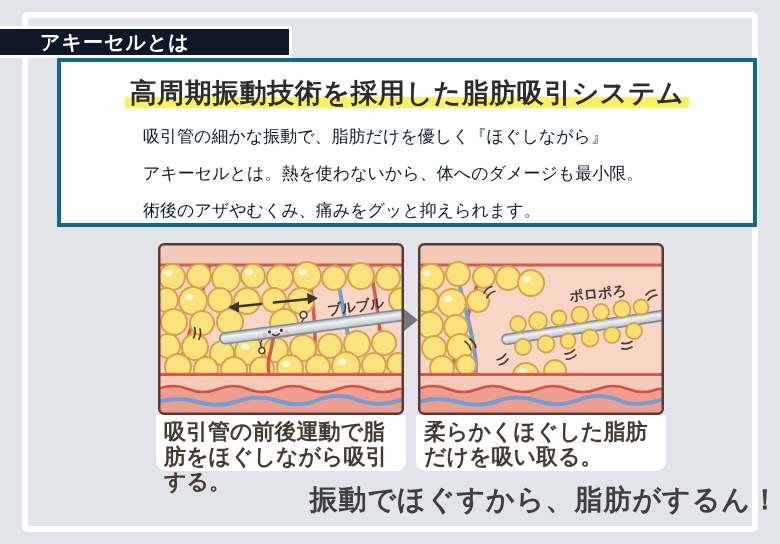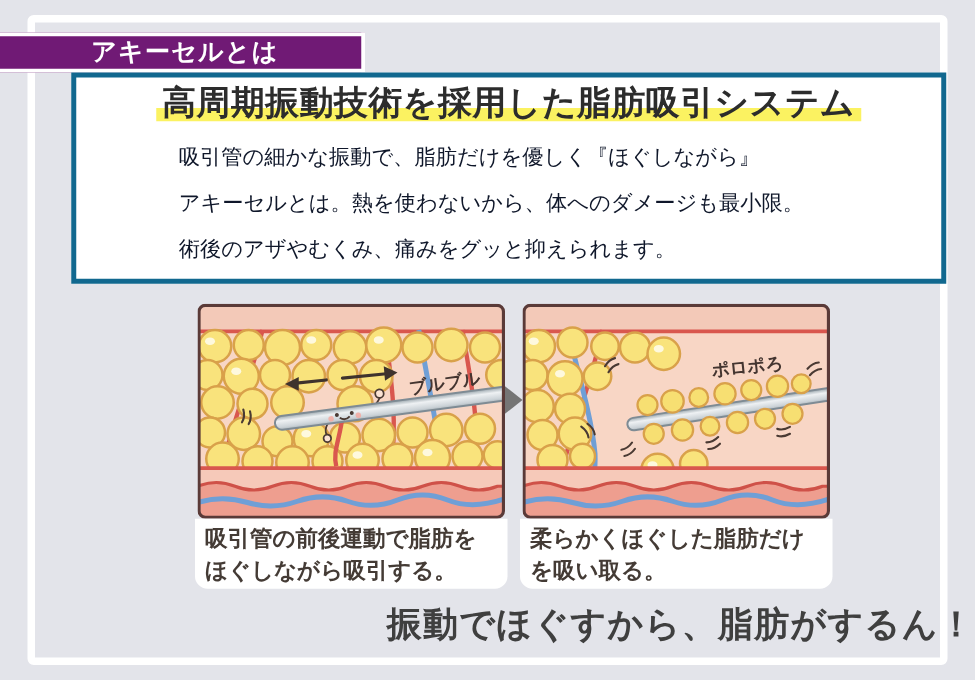--- a/index.html
+++ b/index.html
@@ -4,41 +4,41 @@
 <style>
   html,body{margin:0;padding:0;}
   body{font-family:"Liberation Sans","DejaVu Sans",sans-serif;}
   .page{position:relative;width:780px;height:544px;background:#e3e4ea;overflow:hidden;}
 
   
   .white-frame{position:absolute;left:22px;top:12px;width:736px;height:520px;
     border:6px solid #ffffff;border-radius:5px;box-sizing:border-box;}
 
   
-  .badge{position:absolute;left:0;top:26px;width:292px;height:32px;background:#701a75;
+  .badge{position:absolute;left:0;top:26px;width:292px;height:32px;background:#0f172a;
     border:3px solid #ffffff;border-left:none;box-sizing:border-box;
     color:#ffffff;font-size:20px;font-weight:bold;line-height:26px;
-    padding-left:73px;letter-spacing:1px;}
+    padding-left:40px;letter-spacing:1px;}
 
   
   .intro-box{position:absolute;left:57px;top:58px;width:700px;height:169px;
     background:#ffffff;border:4px solid #11688f;box-sizing:border-box;}
-  .intro-title{margin-top:2px;text-align:center;font-size:27px;font-weight:600;
+  .intro-title{margin-top:13px;text-align:center;font-size:27px;font-weight:600;
     color:#2c2c2c;letter-spacing:0.5px;}
   .intro-title .marker{background:linear-gradient(to top,#fbf261 36%,rgba(251,242,97,0) 36%);
     padding:0 5px;}
   .intro-lines{margin-top:7px;padding-left:82px;font-size:17px;line-height:37px;color:#0f172a;}
 
   
   .panel{position:absolute;width:246px;height:172px;}
   .panel-left{left:158px;top:243px;}
   .panel-right{left:418px;top:243px;}
   .caption-box{position:absolute;top:415px;width:250px;height:56px;background:#ffffff;
     border-radius:0 0 10px 10px;box-sizing:border-box;padding:4px 7px 0 8px;
-    font-size:18px;line-height:25px;font-weight:600;color:#443b35;}
+    font-size:22px;line-height:25px;font-weight:600;color:#443b35;}
   .caption-left{left:156px;}
   .caption-right{left:416px;}
   .step-arrow{position:absolute;left:404px;top:309px;width:0;height:0;
     border-left:14px solid #757575;border-top:11px solid transparent;border-bottom:11px solid transparent;}
 
   
   .slogan{position:absolute;left:0;top:481px;width:780px;text-align:right;
     font-size:28px;font-weight:bold;color:#3f3f3f;letter-spacing:1px;}
 
   

